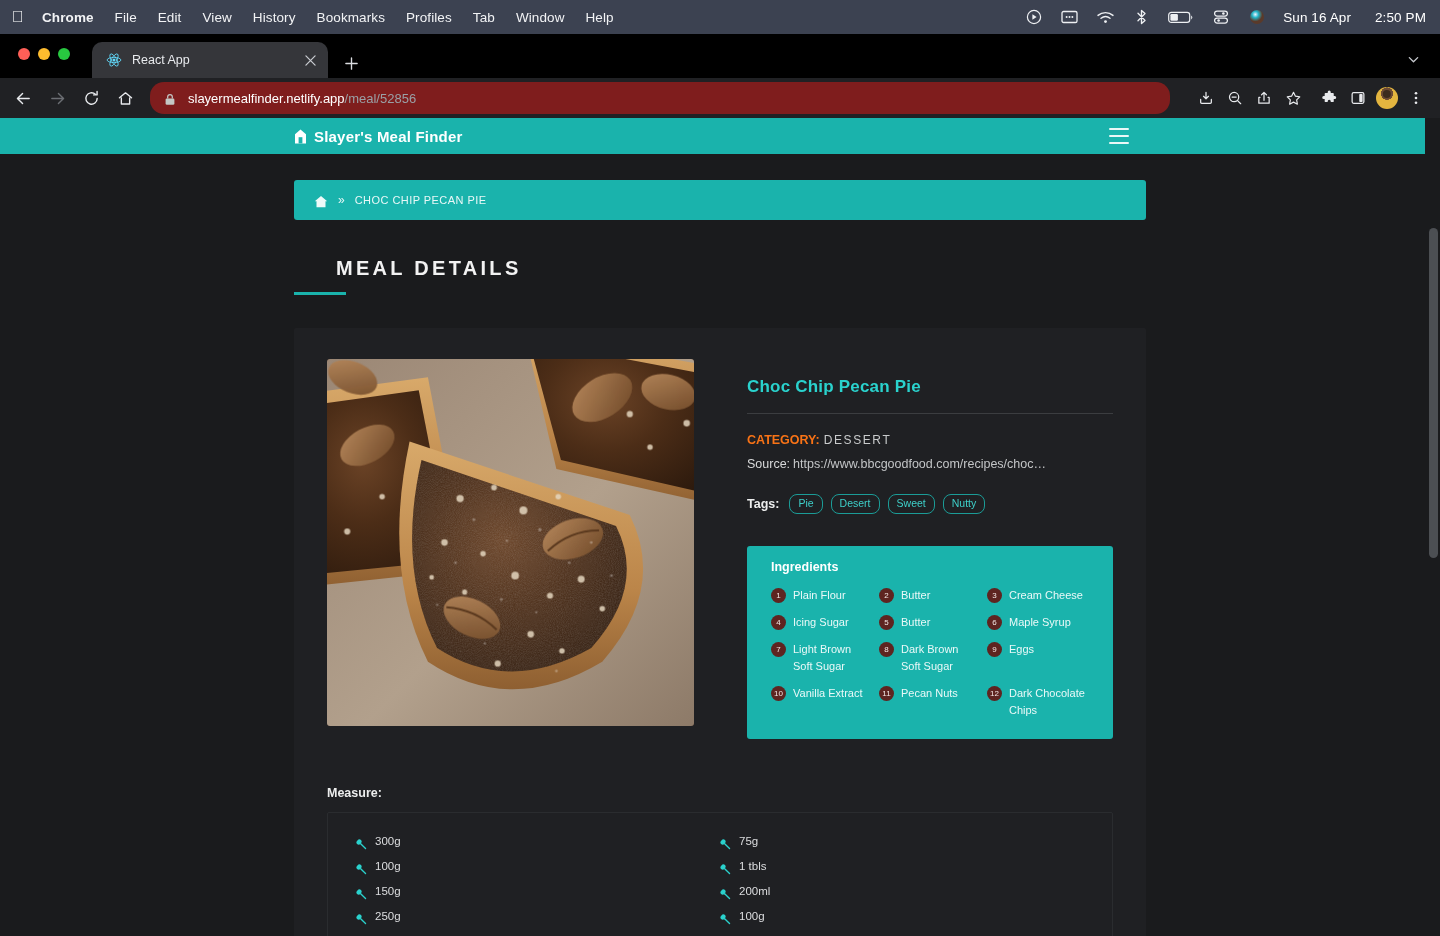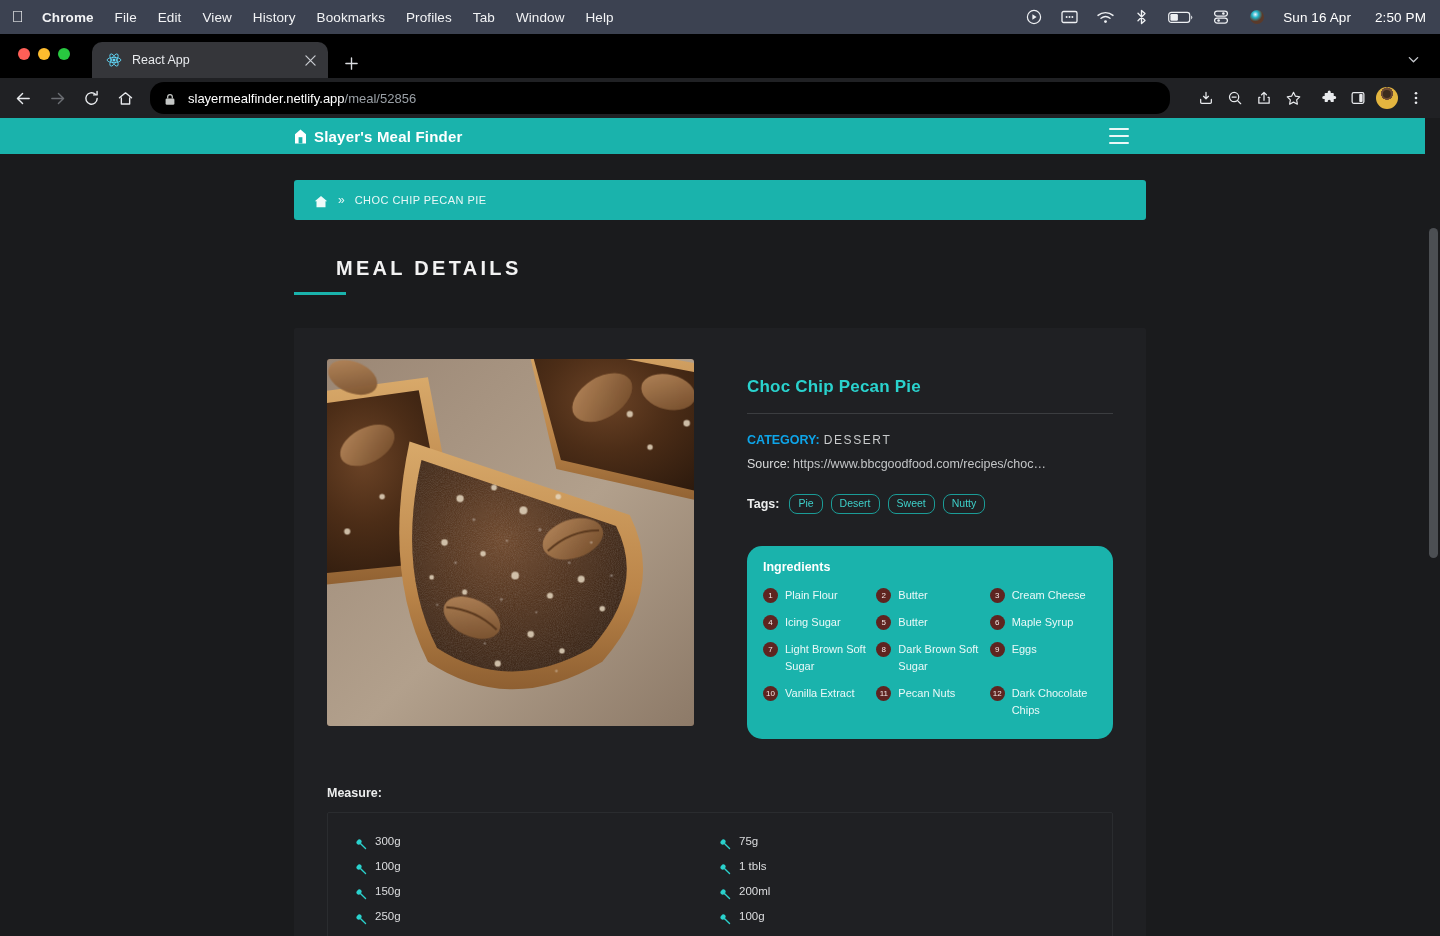--- a/index.html
+++ b/index.html
@@ -65,21 +65,21 @@
   .toolbar{
     height:40px;background:#202124;display:flex;align-items:center;
     padding:0 10px 0 8px;
   }
   .nav-btn{
     width:30px;height:30px;margin-right:4px;border-radius:50%;
     display:flex;align-items:center;justify-content:center;color:#e8eaed;flex:0 0 auto;
   }
   .nav-btn.disabled{color:#6b6e73;}
   .omnibox{
-    flex:1;height:28px;background:#000000;border-radius:14px;
+    flex:1;height:28px;background:#7f1d1d;border-radius:14px;
     display:flex;align-items:center;padding:16px 14px;margin:0 8px 0 6px;max-width:1020px;
   }
   .lock{width:13px;height:13px;margin-right:11px;flex:0 0 auto;color:#c4c7c5;}
   .url{font-size:13px;color:#fff;white-space:nowrap;}
   .url .dim{color:#9aa0a6;}
   .tb-right{display:flex;align-items:center;gap:1px;margin-left:auto;}
   .tb-icon{width:28px;height:28px;display:flex;align-items:center;justify-content:center;color:#e8eaed;}
   .tb-sep{width:6px;}
   .avatar{
     width:22px;height:22px;border-radius:50%;overflow:hidden;margin:0 3px;
@@ -139,33 +139,33 @@
     position:relative;background:#3a2217;
   }
   .photo .pie-svg{display:block;width:100%;height:100%;}
 
   .info{flex:1;min-width:0;padding-top:18px;}
   .meal-name{
     font-size:17px;font-weight:bold;color:#2ad2cd;letter-spacing:.2px;
   }
   .info-rule{margin-top:16px;height:1px;background:#3b3d40;}
   .meta{margin-top:19px;font-size:12.5px;color:#d8d9da;}
-  .meta .lbl{font-weight:bold;color:#0ea5e9;}
+  .meta .lbl{font-weight:bold;color:#f97316;}
   .meta .cat-val{color:#c9cbcc;letter-spacing:1.6px;margin-left:4px;font-size:12px;}
   .meta-row2{margin-top:10px;font-size:12.5px;color:#d8d9da;}
   .meta-row2 .src-val{color:#c3c5c7;margin-left:3px;}
   .tags-row{margin-top:23px;display:flex;align-items:center;gap:8px;}
   .tags-lbl{font-size:12.5px;font-weight:bold;color:#eceded;margin-right:2px;}
   .tag{
     border:1px solid #1b9c97;border-radius:8px;color:#3ecfc9;
     font-size:10.5px;padding:2px 8px 3px;line-height:1.25;
   }
 
   .ingredients{
-    margin-top:32px;background:#1ab3ac;border-radius:15px;padding:14px 16px 16px;
+    margin-top:32px;background:#1ab3ac;border-radius:3px;padding:14px 24px 16px;
   }
   .ing-title{color:#fff;font-size:12.5px;font-weight:bold;margin-bottom:9px;}
   .ing-grid{display:grid;grid-template-columns:repeat(3,1fr);column-gap:6px;row-gap:2px;}
   .ing{display:flex;align-items:flex-start;gap:7px;padding:4px 0;}
   .ing-num{
     flex:0 0 auto;width:15px;height:15px;border-radius:50%;
     background:#5e2420;color:#f3e7e5;font-size:8px;
     display:flex;align-items:center;justify-content:center;margin-top:1px;
   }
   .ing-name{color:#eaf9f8;font-size:11px;line-height:1.55;}

